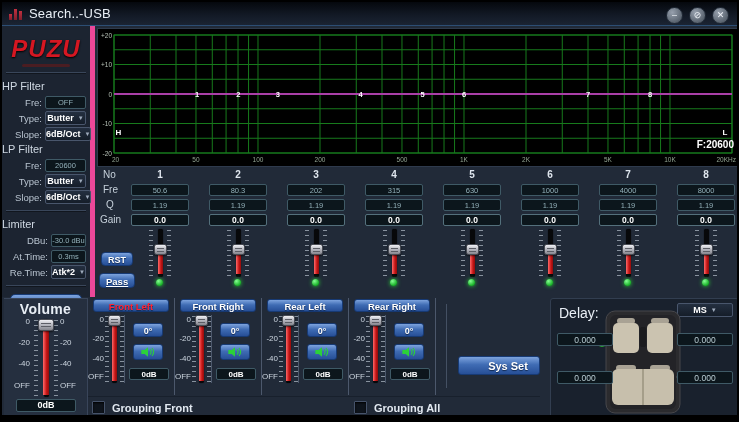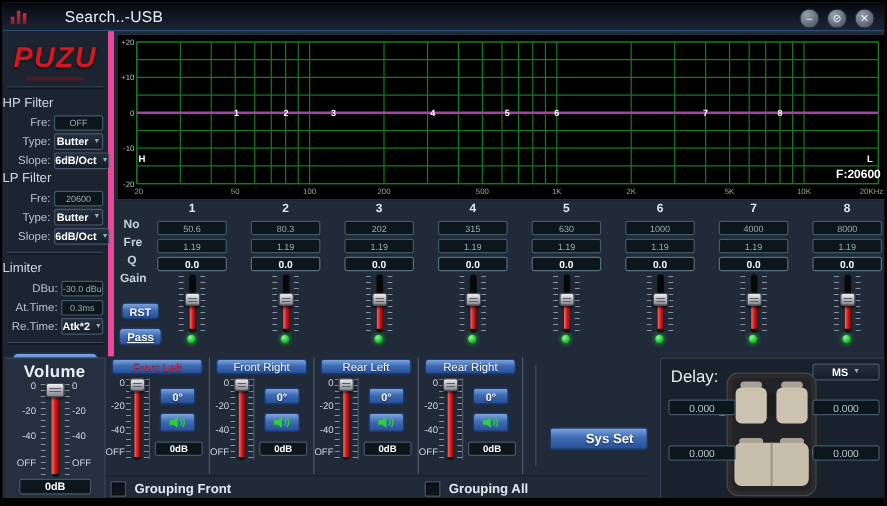--- a/index.html
+++ b/index.html
@@ -1,21 +1,21 @@
 <!DOCTYPE html>
 <html><head>
 <meta charset="utf-8">
 <style>
   html,body{margin:0;padding:0;background:#000;}
   *{box-sizing:border-box;font-family:"Liberation Sans",sans-serif;}
   .canvas{position:relative;width:739px;height:422px;background:#212a38;border:2px solid #000;overflow:hidden;}
   
   .titlebar{position:absolute;left:0;top:0;right:0;height:24px;
     background:linear-gradient(180deg,#05080d,#121925 55%,#1b2433);
-    border-bottom:1px solid #2c4e74;display:flex;align-items:center;gap:25px;}
+    border-bottom:1px solid #2c4e74;display:flex;align-items:center;}
   .app-icon{width:14px;height:13px;margin:0 6px 0 7px;
     background:linear-gradient(#c23040,#7d1f2c) no-repeat 0px 7px/3px 6px,
                linear-gradient(#c23040,#7d1f2c) no-repeat 5px 2px/3px 11px,
                linear-gradient(#c23040,#7d1f2c) no-repeat 10px 4px/3px 9px;}
   .title-text{color:#e9eff6;font-size:13px;letter-spacing:.2px;}
   .win-btns{position:absolute;right:8px;top:5px;display:flex;gap:6px;}
   .win-btn{width:17px;height:17px;border-radius:50%;border:1px solid #222b38;
     background:radial-gradient(circle at 35% 30%,#97a0ad,#5a6470 70%,#454e59);
     color:#eef2f7;font-size:9px;line-height:15px;text-align:center;cursor:pointer;}
   
@@ -38,21 +38,21 @@
   .dd .arr{font-size:6px;color:#9fabbc;}
   .blue-btn{background:linear-gradient(180deg,#7da3dd,#3f6cb4 45%,#274f97);
     border:1px solid #173a74;border-radius:3px;color:#fff;text-align:center;cursor:pointer;
     text-shadow:0 1px 1px #10284f;}
   .geq-btn{display:block;width:72px;height:21px;margin:7px auto 0;font-size:12px;font-weight:bold;
     line-height:19px;border-radius:5px;}
   
   .graph-panel{position:absolute;left:95px;top:26px;width:642px;height:139px;background:#000;
     border:1px solid #2e3a4c;}
   
-  .eq-rowlabels span{position:absolute;color:#c6d0da;font-size:10px;font-weight:bold;margin-top:13px;}
+  .eq-rowlabels span{position:absolute;color:#c6d0da;font-size:10px;font-weight:normal;}
   .eq-strips{position:absolute;left:119px;top:165px;width:624px;height:128px;display:flex;}
   .eq-strip{position:relative;width:78px;height:128px;text-align:center;}
   .ch-no{position:absolute;left:0;right:0;top:2px;color:#dfe6ee;font-size:10px;font-weight:bold;}
   .ch-box{position:absolute;left:10px;width:58px;height:12px;}
   .ch-box.fre{top:17px;} .ch-box.q{top:32px;}
   .ch-box.gain{top:47px;color:#fff;font-weight:bold;font-size:8.5px;border-color:#54707c;}
   .led{position:absolute;left:35px;top:112px;width:7px;height:7px;border-radius:50%;
     background:radial-gradient(circle at 35% 30%,#86ff93,#1db52c 65%,#0f8f1f);
     box-shadow:0 0 4px #2ad13a;}
   .rst-btn{position:absolute;left:99px;top:250px;width:32px;height:14px;font-size:9px;
@@ -88,21 +88,21 @@
   .vol-panel .fader{left:30px;top:20px;}
   .vscale span{position:absolute;font-size:8px;color:#cdd6e0;width:22px;}
   .vscale.lft span{left:4px;text-align:right;}
   .vscale.rgt span{left:56px;text-align:left;}
   .vs0{top:18px;} .vs1{top:39px;} .vs2{top:60px;} .vs3{top:82px;}
   .vol-val{position:absolute;left:12px;top:100px;width:60px;height:13px;color:#fff;
     font-weight:bold;font-size:9px;}
   .strips{position:absolute;left:86px;top:296px;height:97px;display:flex;}
   .strip{position:relative;width:87px;height:97px;border-right:1px solid #4c586c;}
   .title-btn{position:absolute;left:5px;top:1px;width:76px;height:13px;font-size:9.5px;
-    font-weight:normal;line-height:11px;border-radius:3px;}
+    font-weight:bold;line-height:11px;border-radius:3px;}
   .strip.sel .title-btn{color:#ff2535;}
   .strip .fader{left:17px;top:17px;}
   .strip .sc{position:absolute;left:0;width:16px;text-align:right;font-size:8px;color:#cdd6e0;}
   .sc0{top:17px;} .sc1{top:36px;} .sc2{top:56px;} .sc3{top:74px;}
   .phase-btn{position:absolute;left:45px;top:25px;width:30px;height:14px;font-size:9px;
     font-weight:bold;line-height:12px;border-radius:3px;}
   .spk-btn{position:absolute;left:45px;top:46px;width:30px;height:16px;border-radius:3px;
     display:flex;align-items:center;justify-content:center;}
   .gain-box{position:absolute;left:41px;top:70px;width:40px;height:12px;color:#fff;
     font-weight:bold;font-size:8px;}

